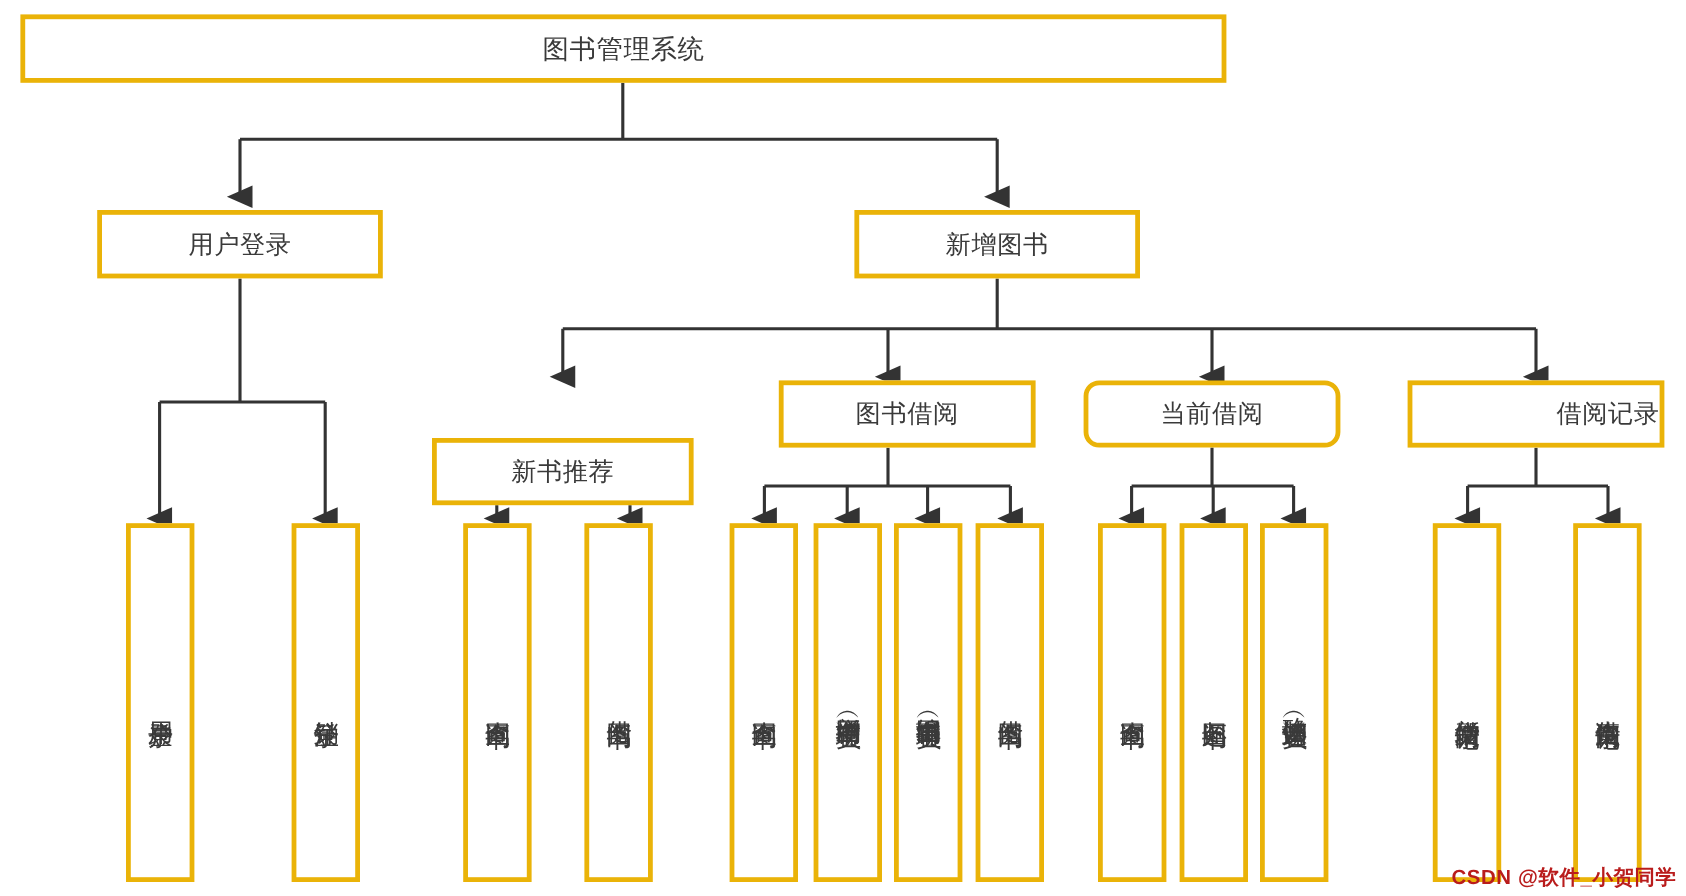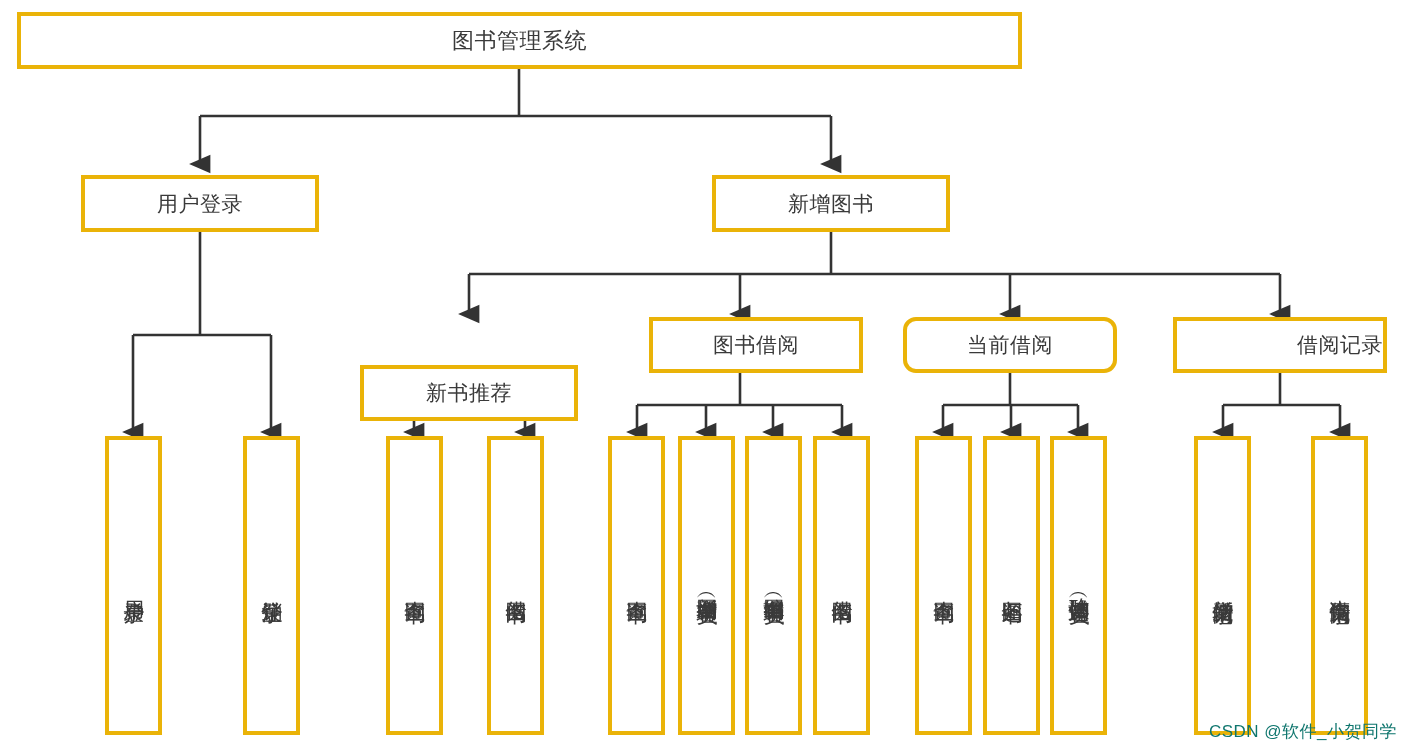--- a/index.html
+++ b/index.html
@@ -56,24 +56,25 @@
     letter-spacing: 1px;
     white-space: nowrap;
     text-align: center;
     color: #3a3a3a;
   }
   .watermark {
     position: absolute;
     right: 8px;
     bottom: 4px;
     font-size: 17px;
-    color: #0f766e;
+    color: #b91c1c;
     z-index: 5;
     white-space: nowrap;
     letter-spacing: 0.5px;
+    font-weight: bold;
   }
 </style>
 </head>
 <body>
 
 <div id="diagram-root">
 
   <svg id="diagram-svg" viewBox="0 0 1405 747" xmlns="http://www.w3.org/2000/svg">
     <defs>
       <marker id="arrow" markerWidth="9" markerHeight="9" refX="4.2" refY="4.4" orient="auto" markerUnits="strokeWidth">

